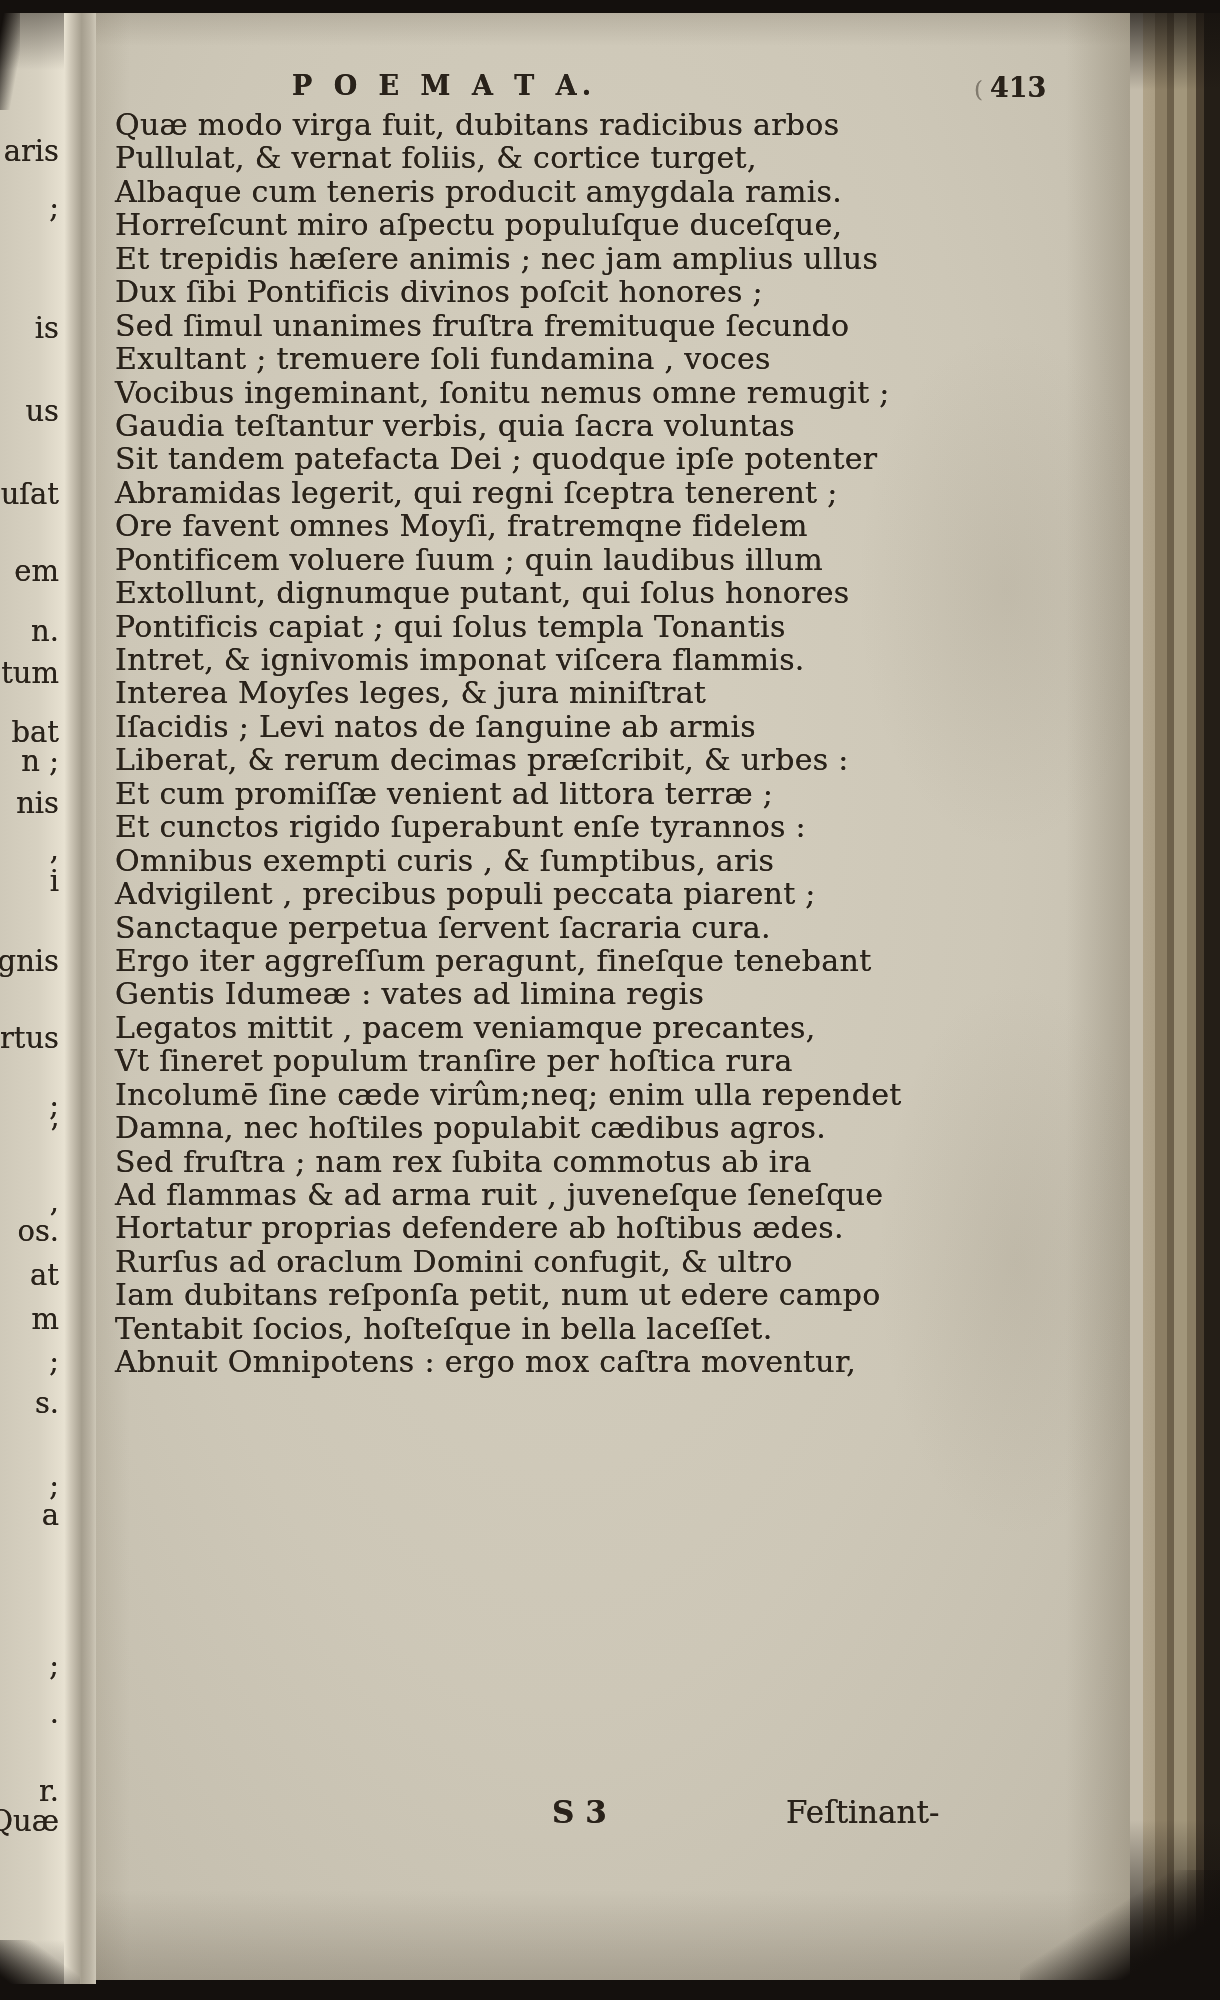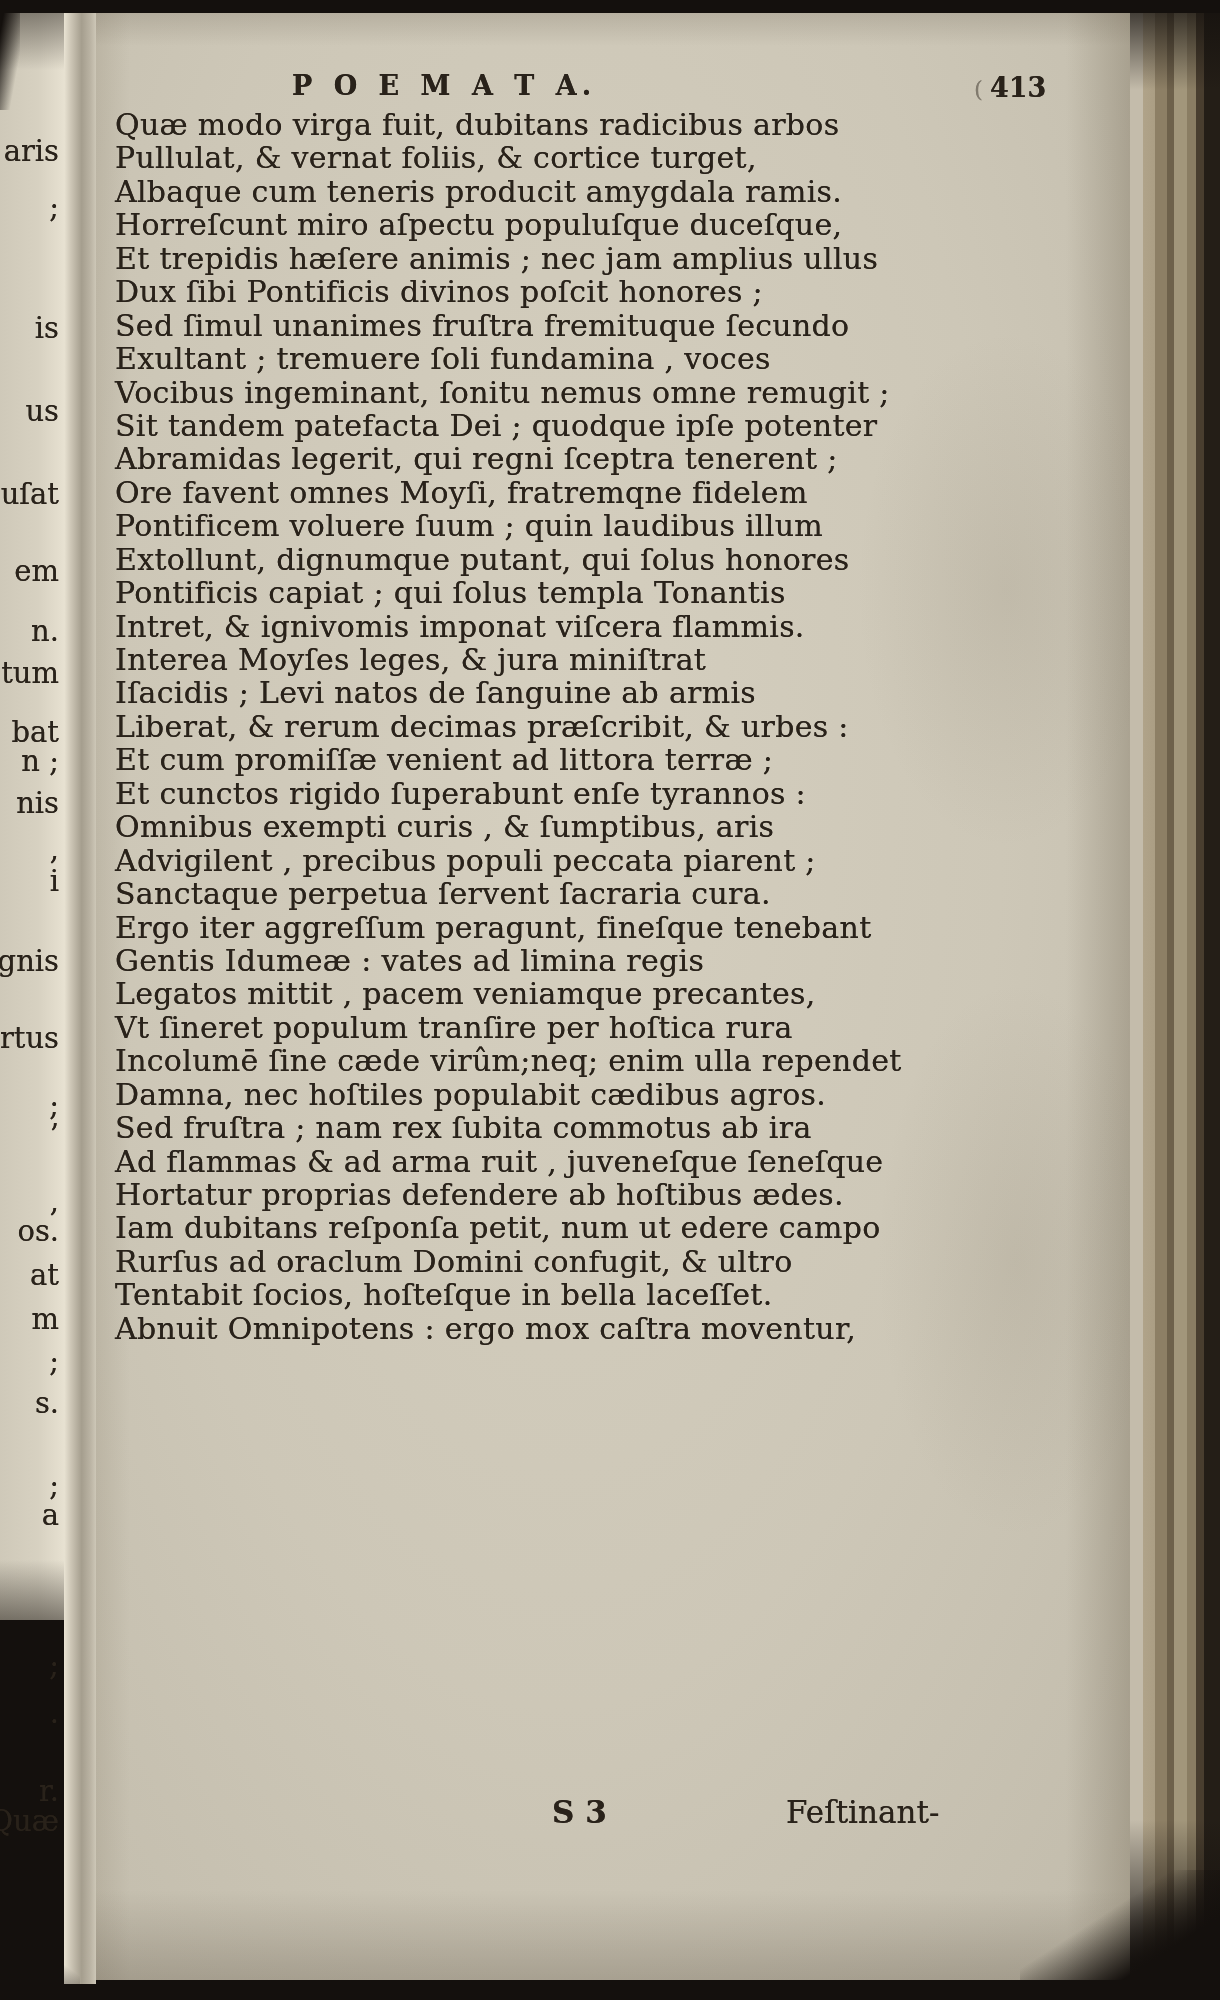--- a/index.html
+++ b/index.html
@@ -5,21 +5,21 @@
   html,body{margin:0;padding:0;}
   body{
     width:1220px;height:2000px;overflow:hidden;
     background:#14100d;
     font-family:"DejaVu Serif","Liberation Serif",serif;
   }
   .scene{position:relative;width:1220px;height:2000px;}
 
   
   .left-sliver{
-    position:absolute;left:0;top:0;width:64px;height:1620px;z-index:1;
+    position:absolute;left:0;top:0;width:64px;height:2000px;z-index:1;
     background:linear-gradient(90deg,#cfc9b9 0%,#d7d1c1 60%,#e7e1d1 100%);
   }
   .left-sliver .fragment{
     position:absolute;right:5px;
     font-size:29px;line-height:30px;color:var(--ink,#29221a);
     text-shadow:0 0 0.6px rgba(41,34,26,.8);
     white-space:nowrap;
   }
   .left-sliver::before{content:"";position:absolute;left:0;top:0;width:100%;height:70px;
     background:linear-gradient(180deg,rgba(25,20,15,.55),transparent);}
@@ -150,20 +150,21 @@
     <div class="poem">
         <div class="poem-line">Quæ modo virga fuit, dubitans radicibus arbos</div>
         <div class="poem-line">Pullulat, &amp; vernat foliis, &amp; cortice turget,</div>
         <div class="poem-line">Albaque cum teneris producit amygdala ramis.</div>
         <div class="poem-line">Horreſcunt miro aſpectu populuſque  duceſque,</div>
         <div class="poem-line">Et trepidis hæſere animis ; nec jam amplius ullus</div>
         <div class="poem-line">Dux ſibi Pontificis divinos poſcit honores ;</div>
         <div class="poem-line">Sed ſimul unanimes fruſtra fremituque ſecundo</div>
         <div class="poem-line">Exultant ; tremuere ſoli fundamina , voces</div>
         <div class="poem-line">Vocibus ingeminant, ſonitu nemus omne remugit ;</div>
+        <div class="poem-line">Gaudia teſtantur verbis, quia ſacra voluntas</div>
         <div class="poem-line">Sit tandem patefacta Dei ; quodque ipſe potenter</div>
         <div class="poem-line">Abramidas legerit, qui regni ſceptra tenerent ;</div>
         <div class="poem-line">Ore favent omnes Moyſi, fratremqne fidelem</div>
         <div class="poem-line">Pontificem voluere ſuum ; quin laudibus illum</div>
         <div class="poem-line">Extollunt, dignumque putant, qui ſolus honores</div>
         <div class="poem-line">Pontificis capiat ; qui ſolus templa Tonantis</div>
         <div class="poem-line">Intret, &amp; ignivomis imponat viſcera flammis.</div>
         <div class="poem-line">Interea Moyſes leges, &amp; jura miniſtrat</div>
         <div class="poem-line">Iſacidis ; Levi natos de ſanguine ab armis</div>
         <div class="poem-line">Liberat, &amp; rerum decimas præſcribit, &amp; urbes :</div>
@@ -174,22 +175,22 @@
         <div class="poem-line">Sanctaque perpetua ſervent ſacraria cura.</div>
         <div class="poem-line">Ergo iter aggreſſum peragunt, fineſque tenebant</div>
         <div class="poem-line">Gentis Idumeæ : vates ad limina regis</div>
         <div class="poem-line">Legatos mittit , pacem veniamque precantes,</div>
         <div class="poem-line">Vt ſineret populum tranſire per hoſtica rura</div>
         <div class="poem-line">Incolumē ſine cæde virûm;neq; enim ulla rependet</div>
         <div class="poem-line">Damna, nec hoſtiles populabit cædibus agros.</div>
         <div class="poem-line">Sed fruſtra ; nam rex ſubita commotus ab ira</div>
         <div class="poem-line">Ad flammas &amp; ad arma ruit , juveneſque ſeneſque</div>
         <div class="poem-line">Hortatur proprias defendere ab hoſtibus ædes.</div>
+        <div class="poem-line">Rurſus ad oraclum Domini confugit, &amp; ultro</div>
         <div class="poem-line">Iam dubitans reſponſa petit, num ut edere campo</div>
-        <div class="poem-line">Rurſus ad oraclum Domini confugit, &amp; ultro</div>
         <div class="poem-line">Tentabit ſocios, hoſteſque in bella laceſſet.</div>
         <div class="poem-line">Abnuit Omnipotens : ergo mox caſtra moventur,</div>
       </div>
 
     <div class="footer">
       <span class="signature">S 3</span>
       <span class="catchword">Feſtinant-</span>
     </div>
   </div>
 

